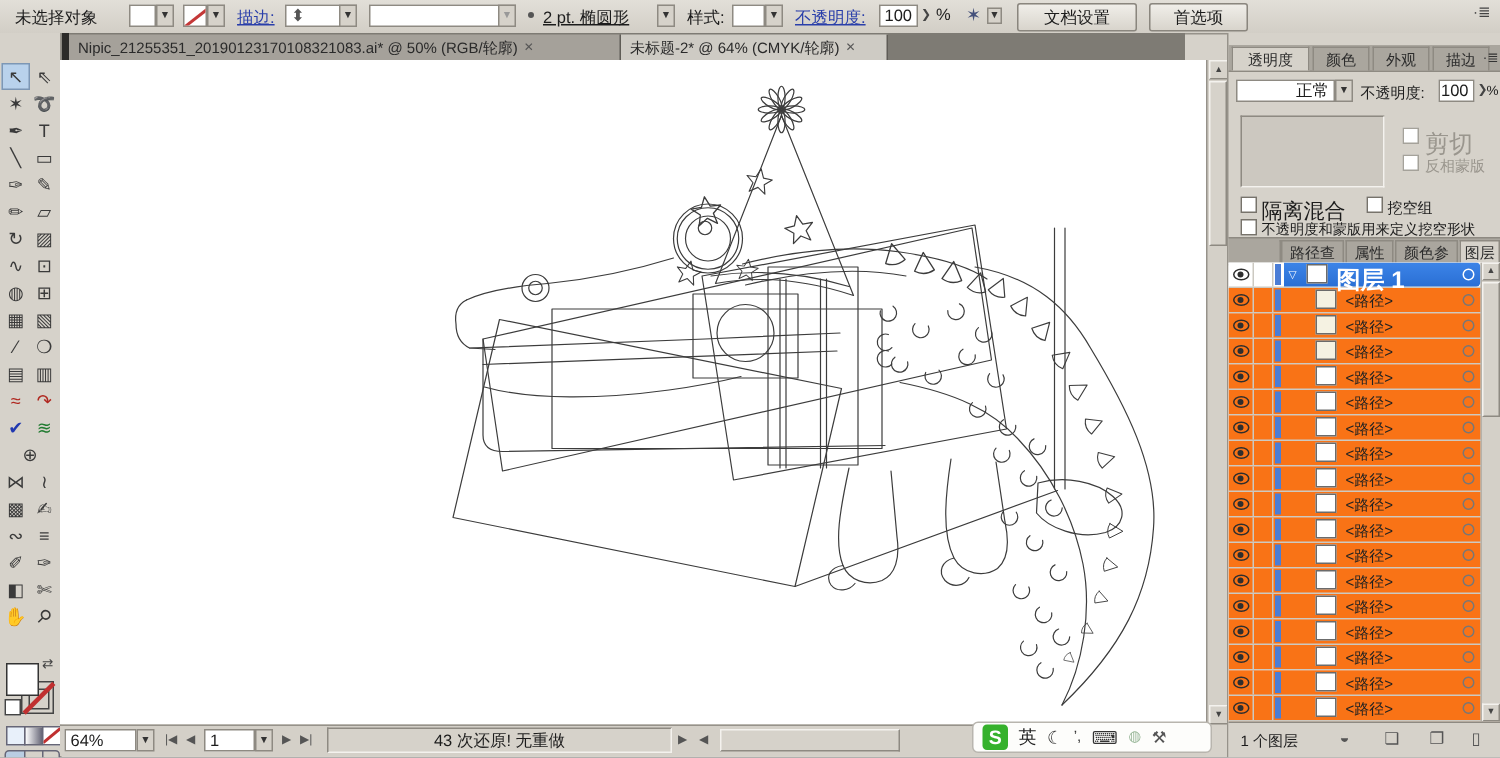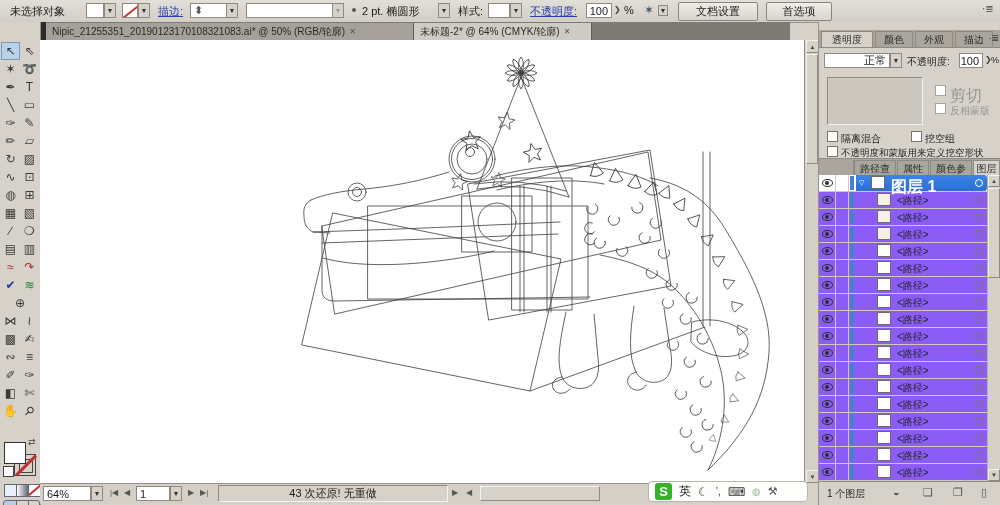--- a/index.html
+++ b/index.html
@@ -16,21 +16,21 @@
   .btn{background:linear-gradient(#f0eee9,#d8d4cc);border:1px solid #8a867e;border-radius:2px;
        display:flex;align-items:center;justify-content:center;font-size:11px;}
   .ck{width:11px;height:11px;background:#fff;border:1px solid #77736b;display:inline-block;box-sizing:border-box;}
   .tab-strip{background:#7e7b74;}
   .doc-tab{height:17px;display:flex;align-items:center;font-size:10px;color:#2a2a2a;padding:0 6px;box-sizing:border-box;border-right:1px solid #5f5c56;}
   .tool{width:19px;height:18px;display:flex;align-items:center;justify-content:center;font-size:12px;color:#3a3a3a;}
   .tool.active{background:#b9d2ec;border:1px solid #7d97b5;box-sizing:border-box;}
   .ptab{height:16px;display:flex;align-items:center;justify-content:center;font-size:10px;
         background:#aaa69e;border:1px solid #8e8a82;border-bottom:none;color:#2c2c2c;box-sizing:border-box;}
   .ptab.on{background:#d6d2ca;}
-  .lr{position:relative;height:16px;border-bottom:1px solid #ccc9c1;background:#8b5cf6;}
+  .lr{position:relative;height:16px;border-bottom:1px solid #ccc9c1;background:#f97316;}
   .eye{position:absolute;left:3px;top:4px;width:11px;height:8px;border:1px solid #2e2e2e;border-radius:50%;box-sizing:border-box;}
   .eye:after{content:"";position:absolute;left:2px;top:1px;width:4px;height:4px;background:#2e2e2e;border-radius:50%;}
   .lcol{position:absolute;left:16px;top:0;width:12px;height:100%;border-left:1px solid #ccc9c1;border-right:1px solid #ccc9c1;}
   .bluebar{position:absolute;left:31px;top:1px;width:4px;height:14px;background:#4a7dd6;}
   .thumb{position:absolute;top:1px;width:14px;height:13px;background:#fff;border:1px solid #6b6b6b;box-sizing:border-box;}
   .tgt{position:absolute;right:18px;top:4px;width:8px;height:8px;border:1px solid #777;border-radius:50%;box-sizing:border-box;}
   .sb{background:#d4d0c8;}
   .sb-btn{background:#d6d2ca;border:1px solid;border-color:#f4f2ee #8e8a82 #8e8a82 #f4f2ee;
           display:flex;align-items:center;justify-content:center;font-size:6px;color:#444;box-sizing:border-box;}
   .seg{display:flex;align-items:center;box-sizing:border-box;}
@@ -47,21 +47,21 @@
     <span class="abs field" style="left:122px;top:3px;width:16px;height:15px;overflow:hidden;">
         <span style="position:absolute;left:-2px;top:6px;width:22px;height:2px;background:#c43838;transform:rotate(-38deg);"></span>
       </span>
     <span class="abs dd" style="left:138px;top:3px;width:12px;height:15px;">▼</span>
     <span class="abs lnk" style="left:158px;top:4px;">描边:</span>
     <span class="abs field" style="left:190px;top:3px;width:48px;height:15px;color:#555;">⬍</span>
     <span class="abs dd" style="left:226px;top:3px;width:12px;height:15px;">▼</span>
     <span class="abs field" style="left:246px;top:3px;width:98px;height:15px;"></span>
     <span class="abs dd" style="left:332px;top:3px;width:12px;height:15px;color:#999;">▼</span>
     <span class="abs" style="left:352px;top:8px;width:4px;height:4px;background:#555;border-radius:50%;"></span>
-    <span class="abs" style="left:362px;top:4px;">2 pt. 椭圆形</span>
+    <span class="abs" style="left:362px;top:4px;text-decoration:underline;">2 pt. 椭圆形</span>
     <span class="abs dd" style="left:438px;top:3px;width:12px;height:15px;">▼</span>
     <span class="abs" style="left:458px;top:4px;">样式:</span>
     <span class="abs field" style="left:488px;top:3px;width:22px;height:15px;"></span>
     <span class="abs dd" style="left:510px;top:3px;width:12px;height:15px;">▼</span>
     <span class="abs lnk" style="left:530px;top:4px;">不透明度:</span>
     <span class="abs field" style="left:586px;top:3px;width:26px;height:15px;justify-content:flex-end;">100</span>
     <span class="abs" style="left:614px;top:5px;font-size:8px;color:#444;">❯</span>
     <span class="abs" style="left:624px;top:4px;">%</span>
     <span class="abs" style="left:644px;top:3px;font-size:12px;color:#44507a;">✶</span>
     <span class="abs dd" style="left:658px;top:5px;width:10px;height:11px;">▼</span>
@@ -330,21 +330,21 @@
           <span>100</span>
         </div>
       <span class="abs" style="left:166px;top:8px;font-size:8px;color:#444;">❯</span>
       <span class="abs" style="left:172px;top:8px;font-size:9px;">%</span>
       <div class="abs bevel-in" style="left:8px;top:30px;width:96px;height:48px;background:#ccc8c0;box-sizing:border-box;"></div>
       <span class="ck abs" style="left:116px;top:38px;border-color:#a5a29a;"></span>
       <span class="abs" style="left:131px;top:39px;color:#9a968e;font-size:16px;">剪切</span>
       <span class="ck abs" style="left:116px;top:56px;border-color:#a5a29a;"></span>
       <span class="abs" style="left:131px;top:57px;color:#9a968e;font-size:10px;">反相蒙版</span>
       <span class="ck abs" style="left:8px;top:84px;"></span>
-      <span class="abs" style="left:22px;top:85px;font-size:10px;">隔离混合</span>
+      <span class="abs" style="left:22px;top:85px;font-size:14px;">隔离混合</span>
       <span class="ck abs" style="left:92px;top:84px;"></span>
       <span class="abs" style="left:106px;top:85px;font-size:10px;">挖空组</span>
       <span class="ck abs" style="left:8px;top:99px;"></span>
       <span class="abs" style="left:22px;top:100px;font-size:9.5px;white-space:nowrap;">不透明度和蒙版用来定义挖空形状</span>
     </div>
 
     <div class="abs" style="left:0;top:136px;width:182px;height:17px;background:#aaa69e;border-top:1px solid #8e8a82;border-bottom:1px solid #8e8a82;">
       <div class="ptab abs" style="left:1px;top:1px;width:33px;margin-left:33px;">
           <span>渐变</span>
         </div>

